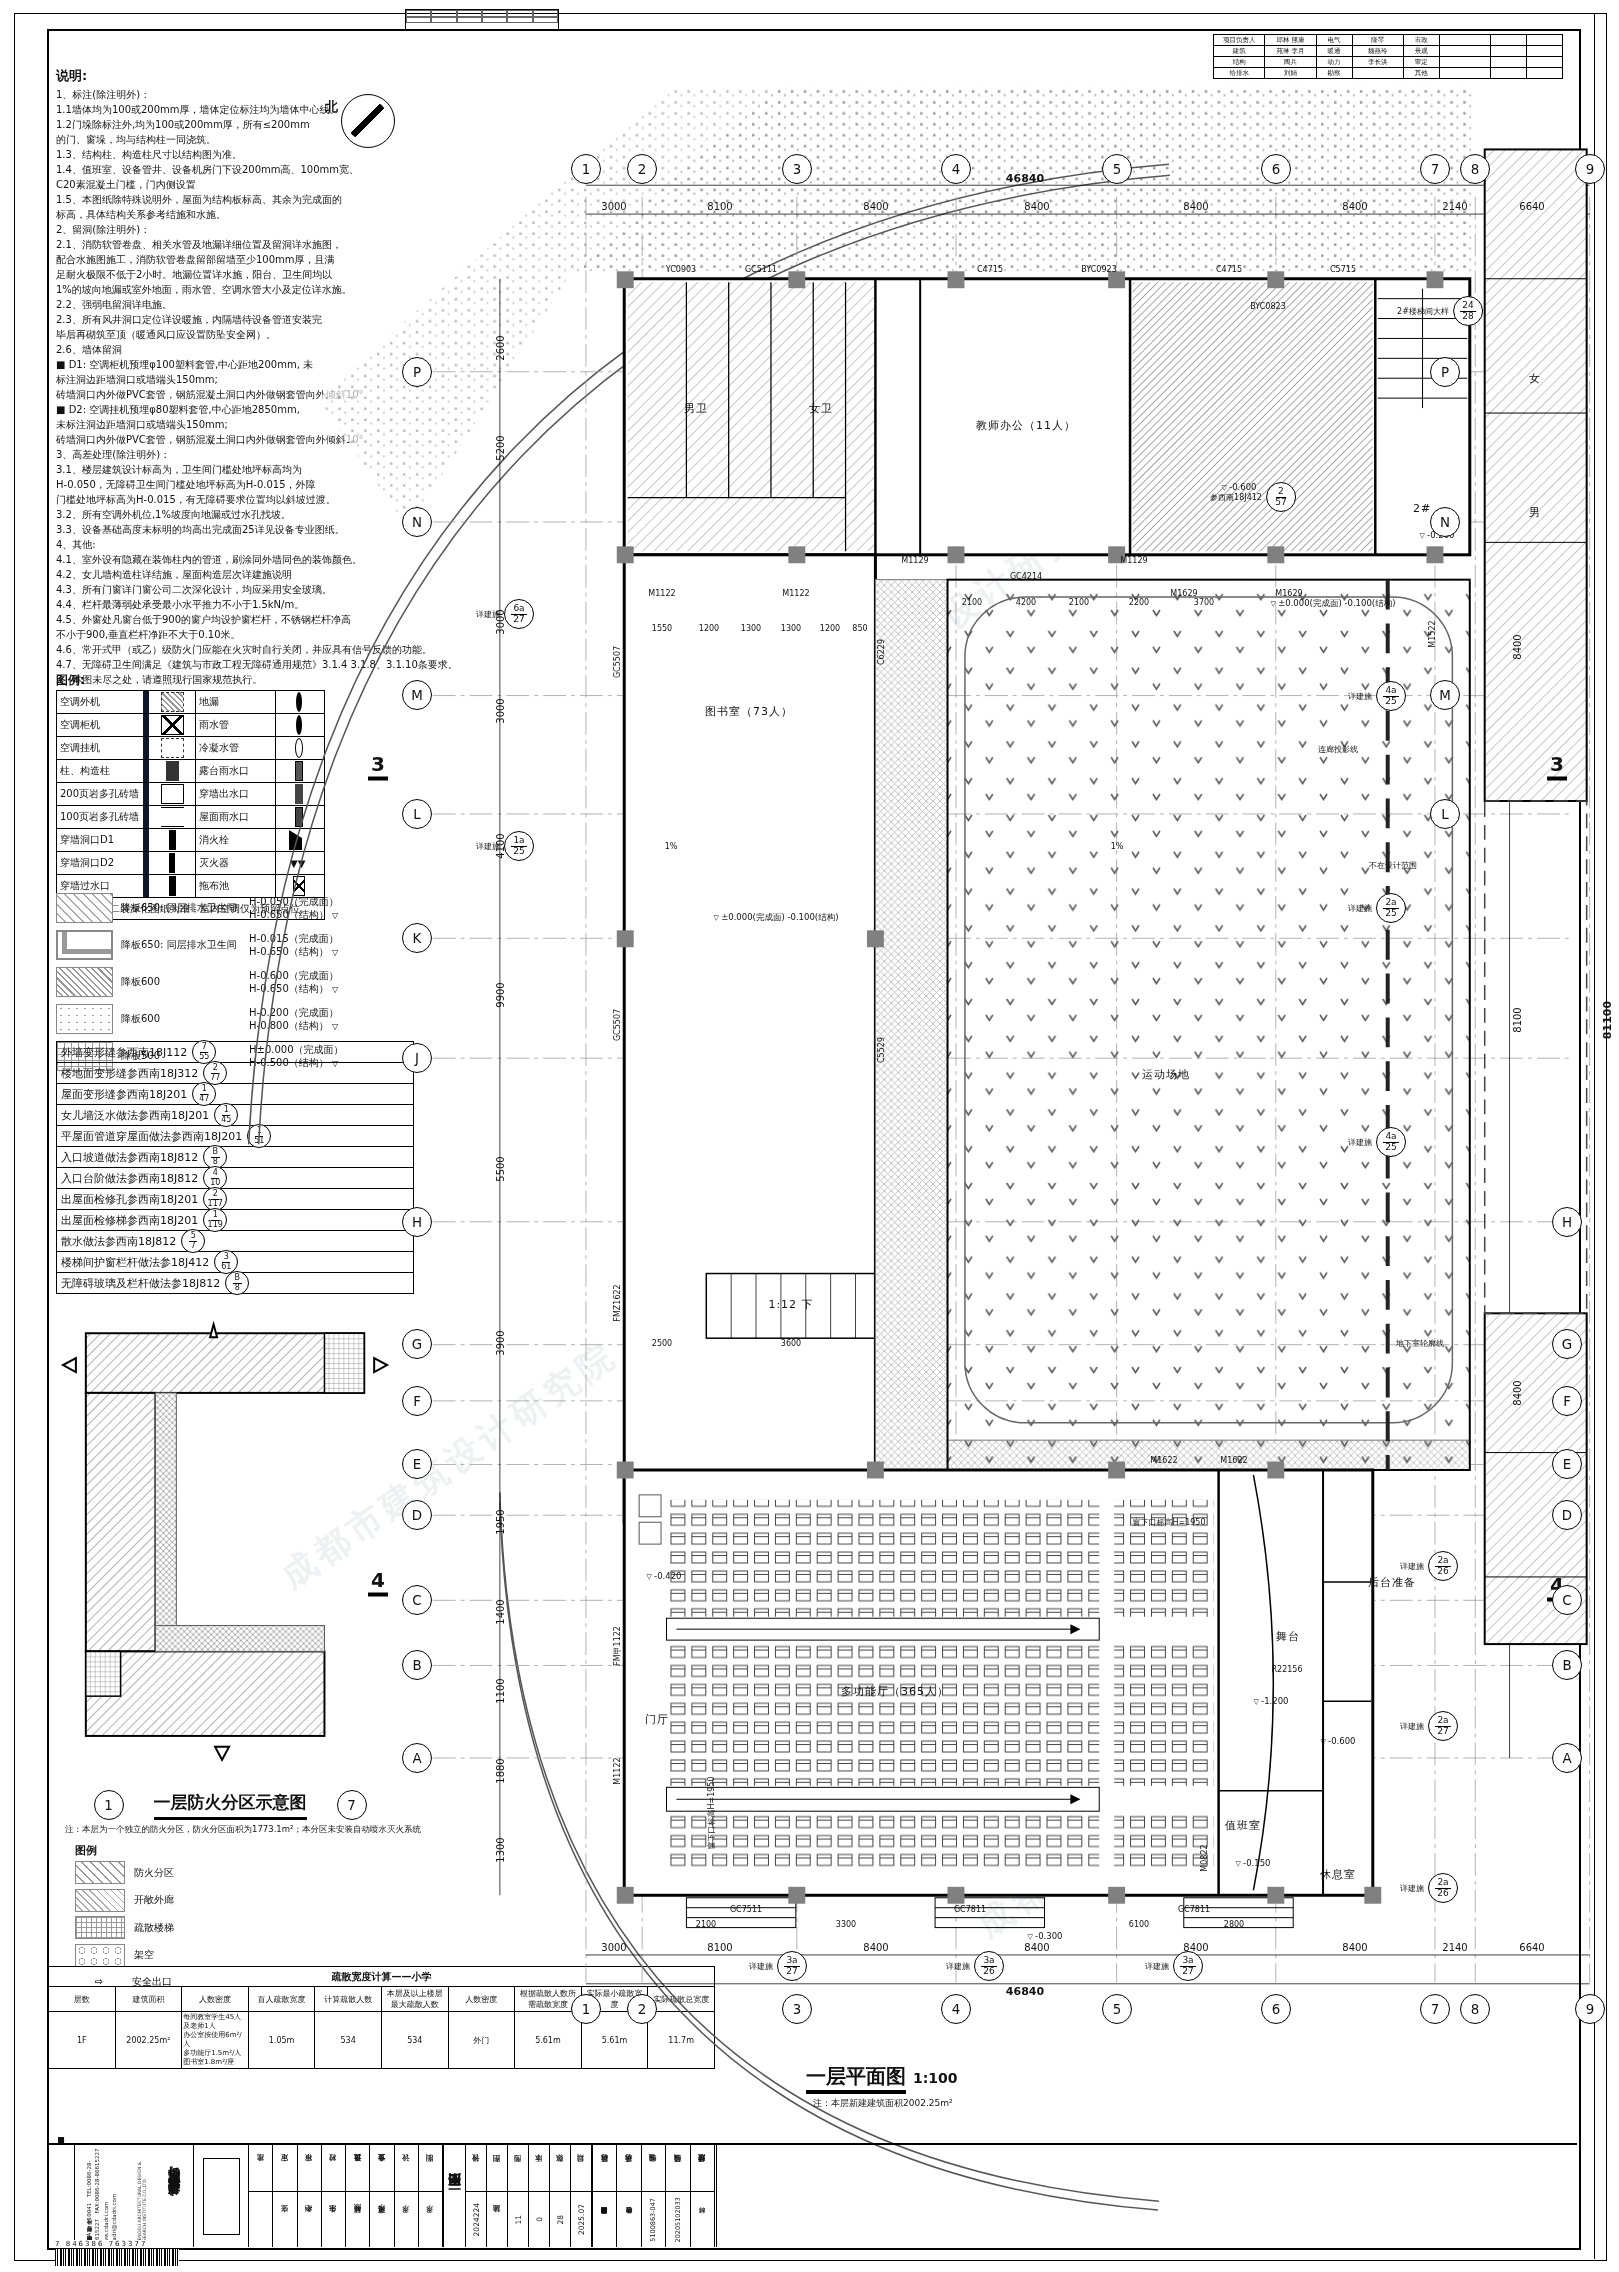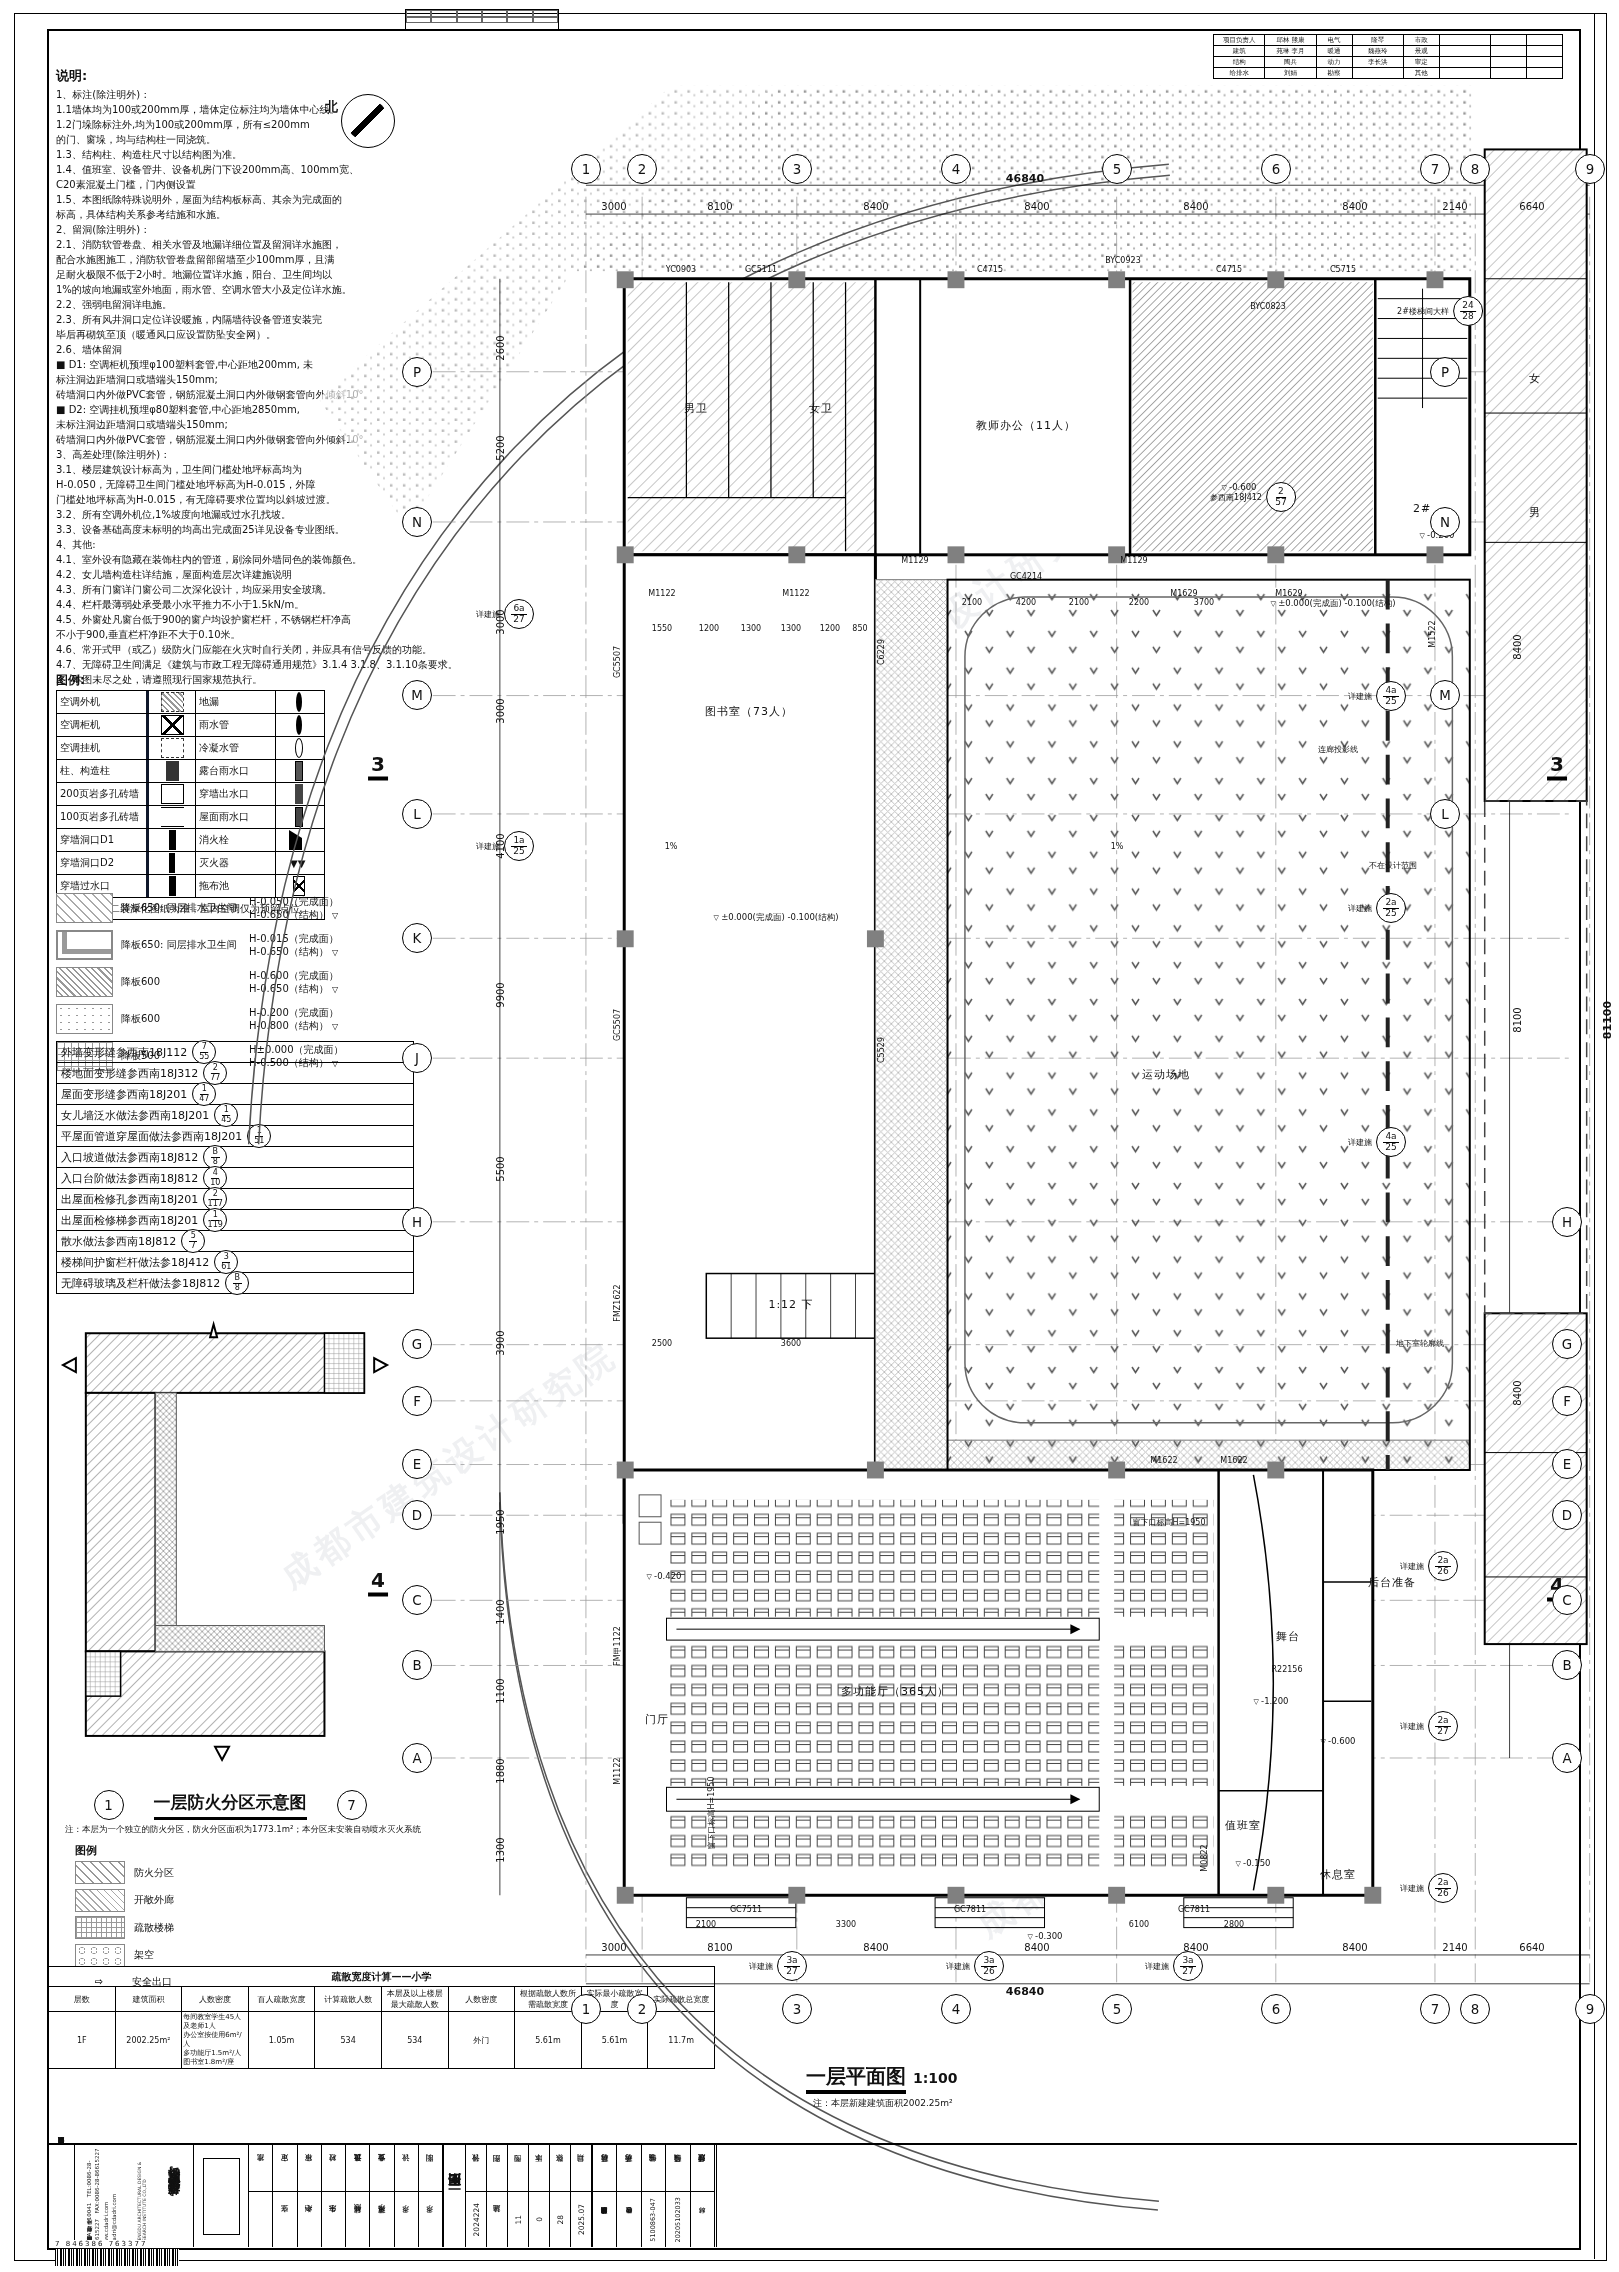--- a/index.html
+++ b/index.html
@@ -18,21 +18,21 @@
   
   .notes{position:absolute;left:56px;top:67px;width:378px;}
   .notes .t{font-size:13px;font-weight:bold;margin-bottom:2px;}
   .note-line{position:relative;font-size:10px;line-height:15px;white-space:nowrap;}
   
   .lg{position:absolute;left:56px;top:672px;width:269px;}
   .lg .t{font-size:12px;font-weight:bold;margin-bottom:1px;}
   .lgrow{display:flex;border:1px solid #000;border-top:none;}
   .lgrow:first-of-type{border-top:1px solid #000;}
   .lgrow span{display:flex;align-items:center;font-size:10px;padding:1px 3px;min-height:20px;box-sizing:border-box;}
-  .lgl{width:92px;border-right:3px solid #0f172a;}
+  .lgl{width:92px;border-right:6px solid #0f172a;}
   .lgs{width:47px;border-right:1px solid #000;justify-content:center;}
   .lgr{width:80px;border-right:1px solid #000;}
   .lgz{width:45px;justify-content:center;}
   .lgfoot{border:1px solid #000;border-top:none;font-size:10px;padding:3px;line-height:15px;}
   .sym{display:inline-block;width:23px;height:12px;}
   .ac-out{border:1px dashed #333;background:repeating-linear-gradient(45deg,#999 0 1.5px,#fff 1.5px 4px);}
   .xbox{border:1px solid #000;background:
         linear-gradient(45deg,transparent 46%,#000 46% 54%,transparent 54%),
         linear-gradient(-45deg,transparent 46%,#000 46% 54%,transparent 54%);}
   .dashbox{border:1.5px dashed #333;height:8px;}
@@ -810,21 +810,21 @@
       <div class="rlabel small" style="left: 657px; top: 1719px;">门厅</div>
       <div class="rlabel small" style="left: 1535px; top: 378px;">女</div>
       <div class="rlabel small" style="left: 1535px; top: 512px;">男</div>
       <div class="rlabel small" style="left: 791px; top: 1304px;">1:12  下</div>
     </div>
   <div class="layer">
 
   <div class="tag" style="left: 681px; top: 269px;">YC0903</div>
       <div class="tag" style="left: 761px; top: 269px;">GC5111</div>
       <div class="tag" style="left: 990px; top: 269px;">C4715</div>
-      <div class="tag" style="left: 1099px; top: 260px; margin-left: 24px;">BYC0923</div>
+      <div class="tag" style="left: 1099px; top: 269px;">BYC0923</div>
       <div class="tag" style="left: 1229px; top: 269px;">C4715</div>
       <div class="tag" style="left: 1343px; top: 269px;">C5715</div>
       <div class="tag" style="left: 1268px; top: 306px;">BYC0823</div>
       <div class="tag" style="left: 662px; top: 593px;">M1122</div>
       <div class="tag" style="left: 796px; top: 593px;">M1122</div>
       <div class="tag" style="left: 915px; top: 560px;">M1129</div>
       <div class="tag" style="left: 1026px; top: 576px;">GC4214</div>
       <div class="tag" style="left: 1134px; top: 560px;">M1129</div>
       <div class="tag" style="left: 1184px; top: 593px;">M1629</div>
       <div class="tag" style="left: 1289px; top: 593px;">M1629</div>

